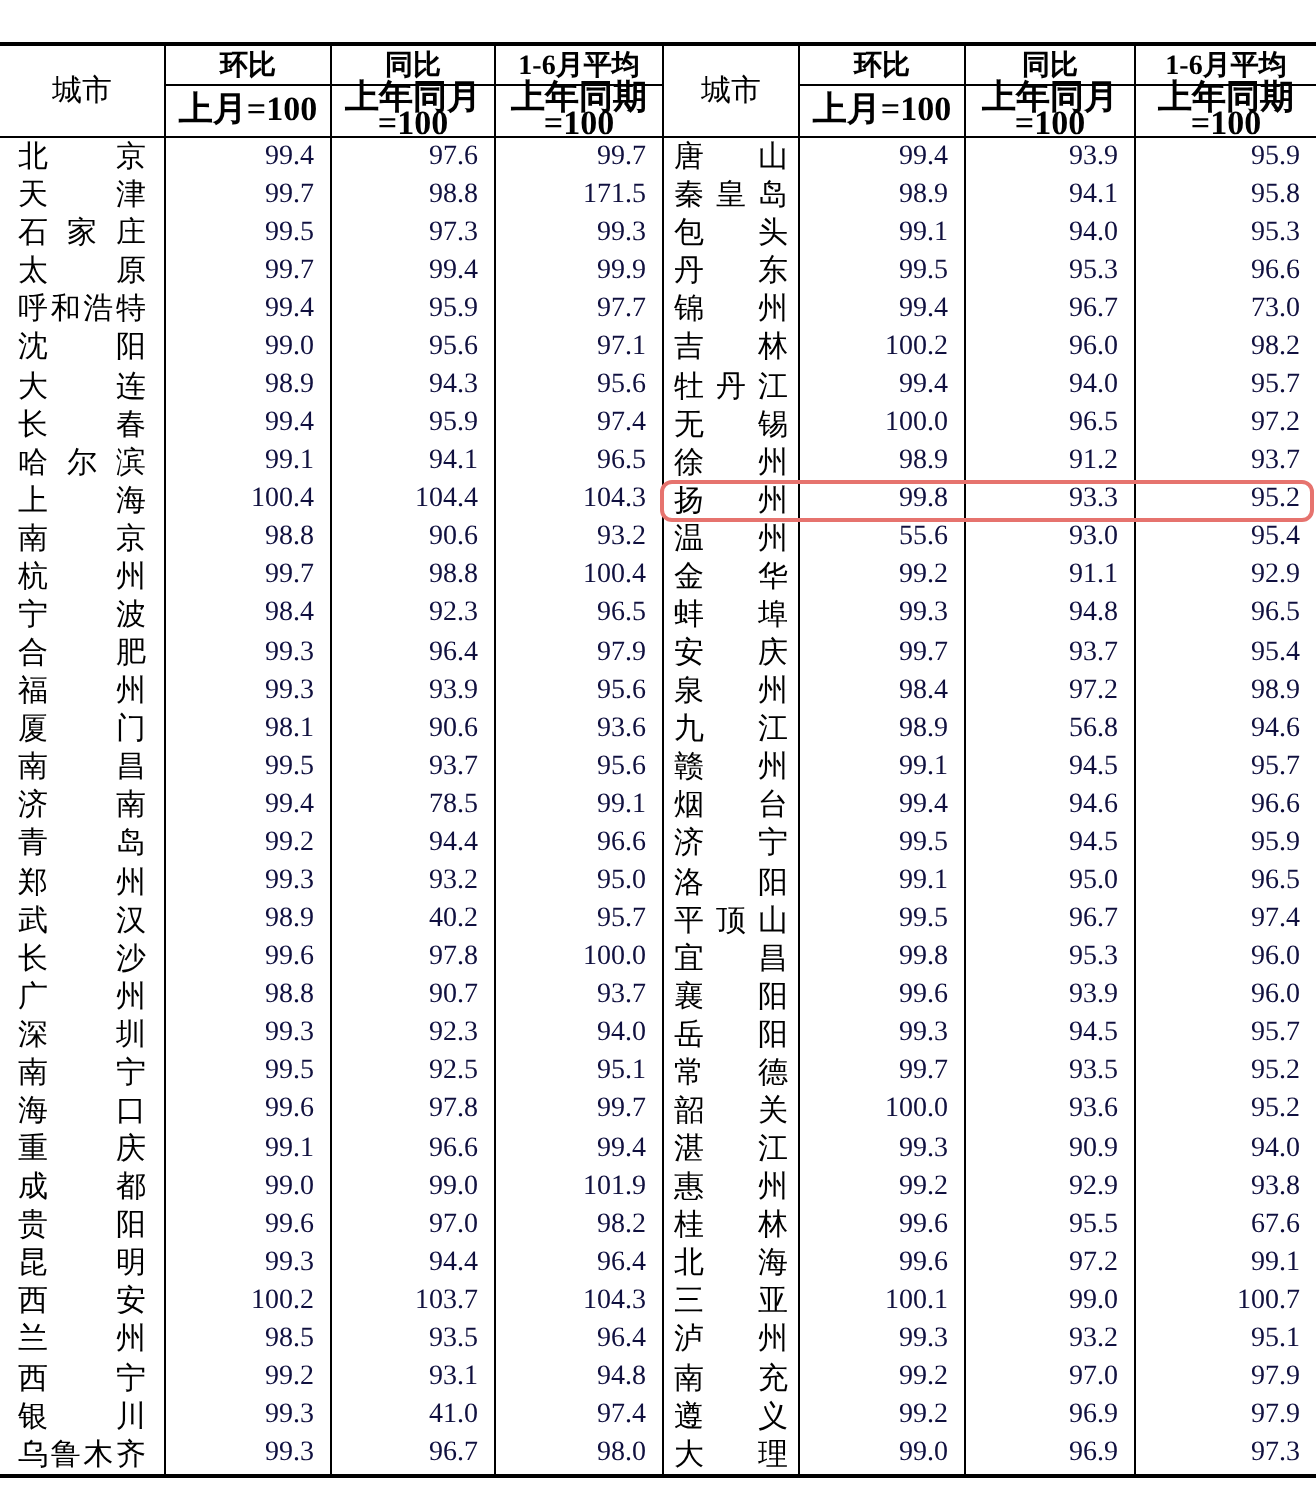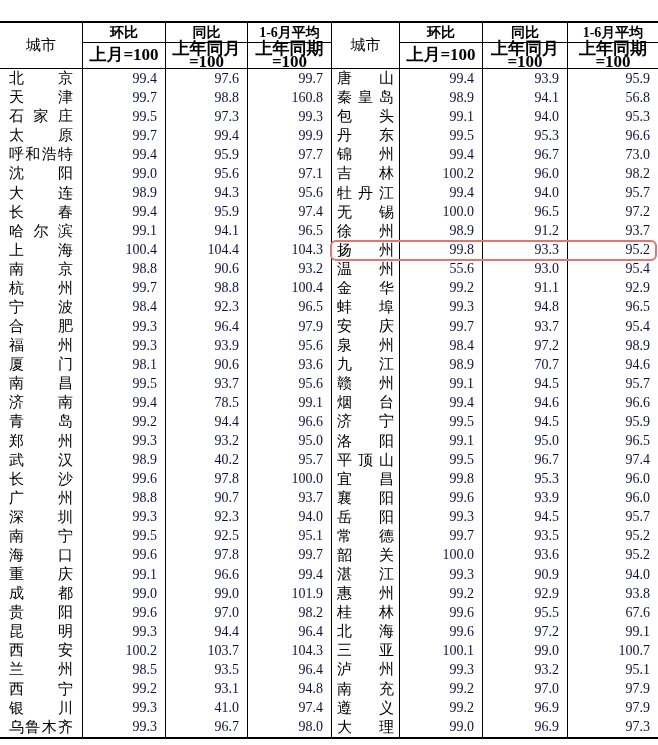--- a/index.html
+++ b/index.html
@@ -104,31 +104,31 @@
         <div class="cell val-cell vline">93.9</div>
         <div class="cell val-cell">95.9</div>
         <div class="cell city-cell vline">
           <div class="city-name">
             <span>天</span>
             <span>津</span>
           </div>
         </div>
         <div class="cell val-cell vline">99.7</div>
         <div class="cell val-cell vline">98.8</div>
-        <div class="cell val-cell vline">160.8</div>
+        <div class="cell val-cell vline">171.5</div>
         <div class="cell city-cell narrow vline">
           <div class="city-name">
             <span>秦</span>
             <span>皇</span>
             <span>岛</span>
           </div>
         </div>
         <div class="cell val-cell vline">98.9</div>
         <div class="cell val-cell vline">94.1</div>
-        <div class="cell val-cell">56.8</div>
+        <div class="cell val-cell">95.8</div>
         <div class="cell city-cell vline">
           <div class="city-name">
             <span>石</span>
             <span>家</span>
             <span>庄</span>
           </div>
         </div>
         <div class="cell val-cell vline">99.5</div>
         <div class="cell val-cell vline">97.3</div>
         <div class="cell val-cell vline">99.3</div>
@@ -370,21 +370,21 @@
         <div class="cell val-cell vline">98.1</div>
         <div class="cell val-cell vline">90.6</div>
         <div class="cell val-cell vline">93.6</div>
         <div class="cell city-cell narrow vline">
           <div class="city-name">
             <span>九</span>
             <span>江</span>
           </div>
         </div>
         <div class="cell val-cell vline">98.9</div>
-        <div class="cell val-cell vline">70.7</div>
+        <div class="cell val-cell vline">56.8</div>
         <div class="cell val-cell">94.6</div>
         <div class="cell city-cell vline">
           <div class="city-name">
             <span>南</span>
             <span>昌</span>
           </div>
         </div>
         <div class="cell val-cell vline">99.5</div>
         <div class="cell val-cell vline">93.7</div>
         <div class="cell val-cell vline">95.6</div>

